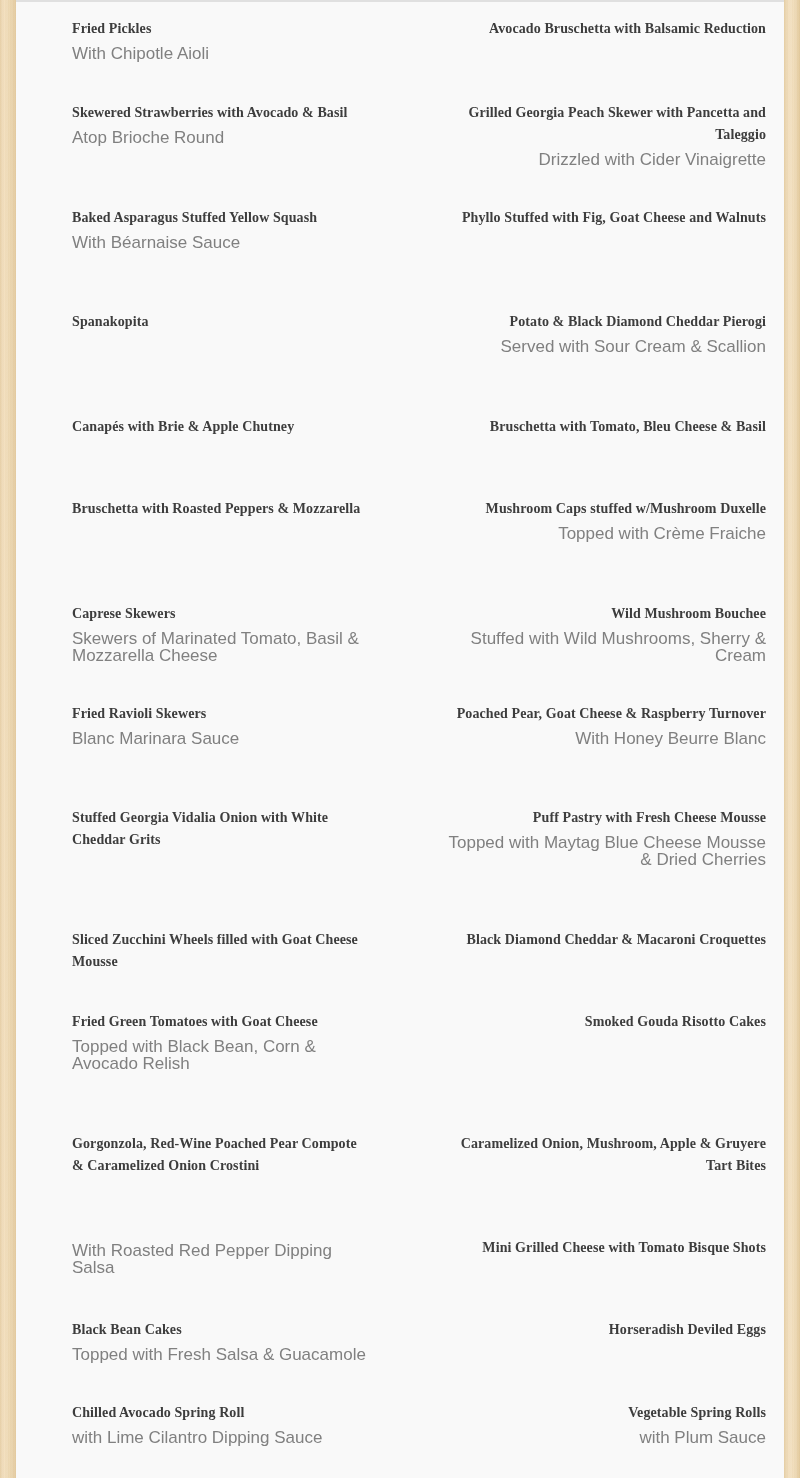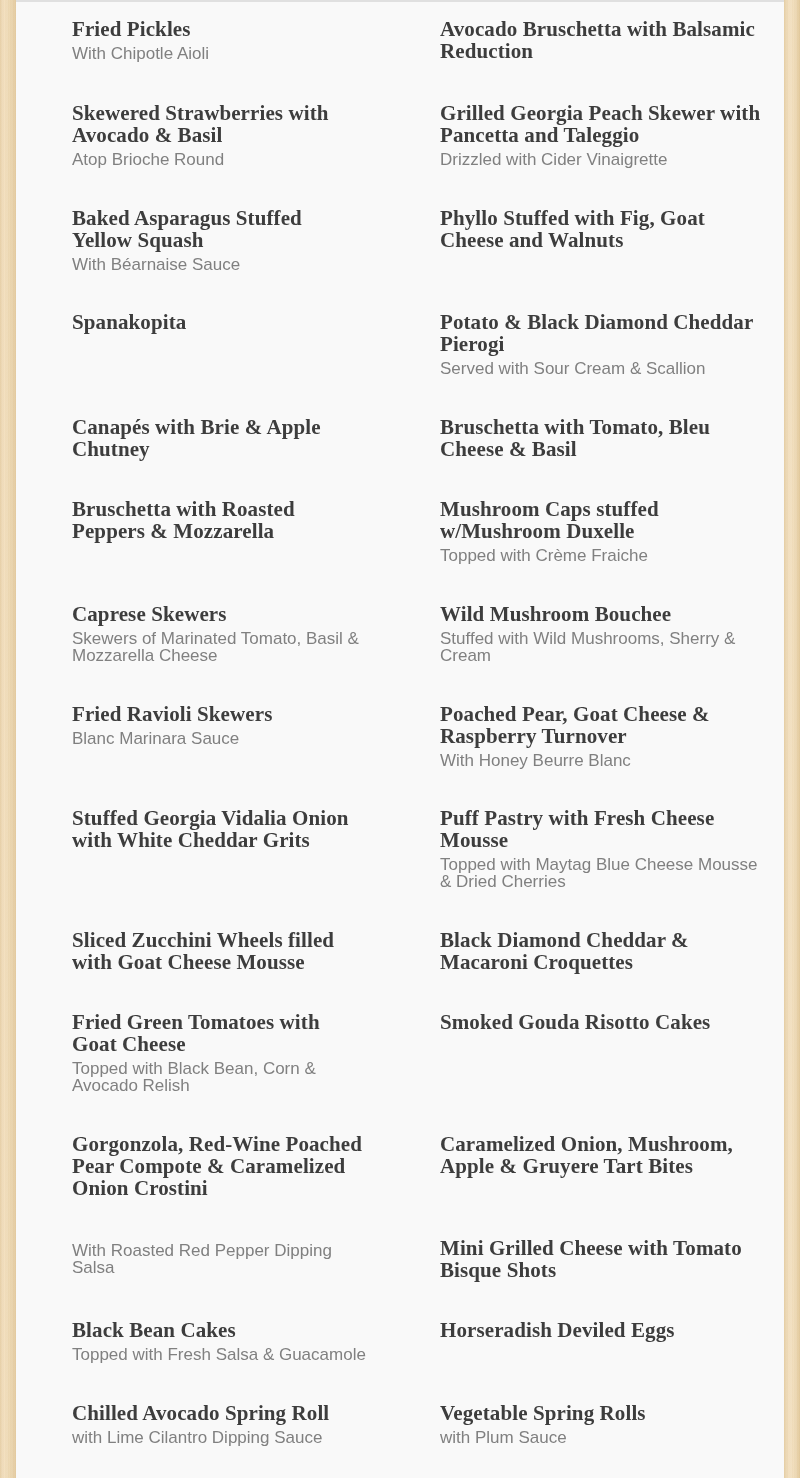--- a/index.html
+++ b/index.html
@@ -46,25 +46,25 @@
     padding:16px 0 0 0;
   }
   .menu-row {
     display:flex;
     align-items:flex-start;
   }
   .menu-cell {
     box-sizing:border-box;
   }
   .menu-cell.left  { flex:0 0 368px; padding-left:56px; padding-right:18px; }
-  .menu-cell.right { flex:1 1 auto;  padding-left:56px; padding-right:18px; }
+  .menu-cell.right { flex:1 1 auto;  padding-left:56px; padding-right:18px;text-align:right; }
   .item-title {
     font-family:"Liberation Serif", serif;
     font-weight:bold;
-    font-size:21px;
+    font-size:14px;
     line-height:22px;
     color:#3d3d3d;
     margin:0;
     letter-spacing:0.1px;
   }
   .item-desc {
     font-family:"Liberation Sans", sans-serif;
     font-weight:normal;
     font-size:17px;
     line-height:16.5px;

